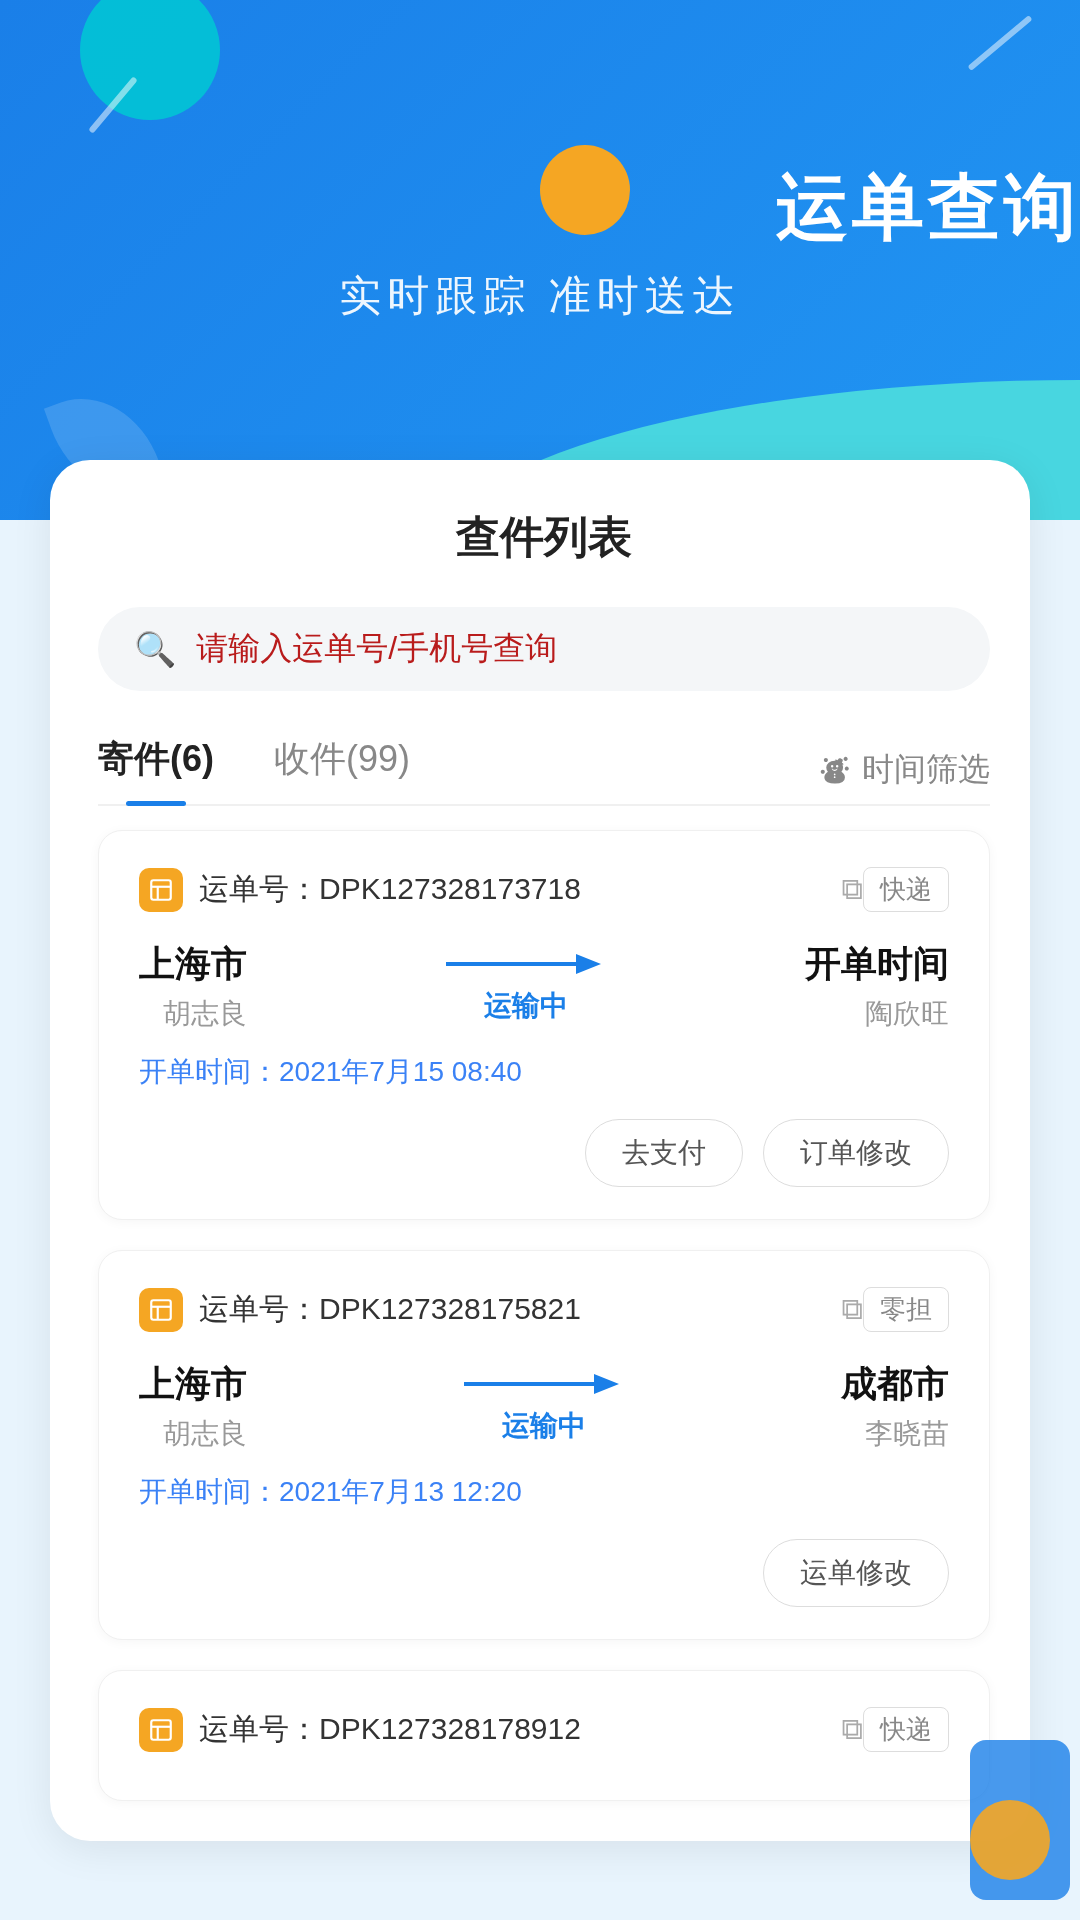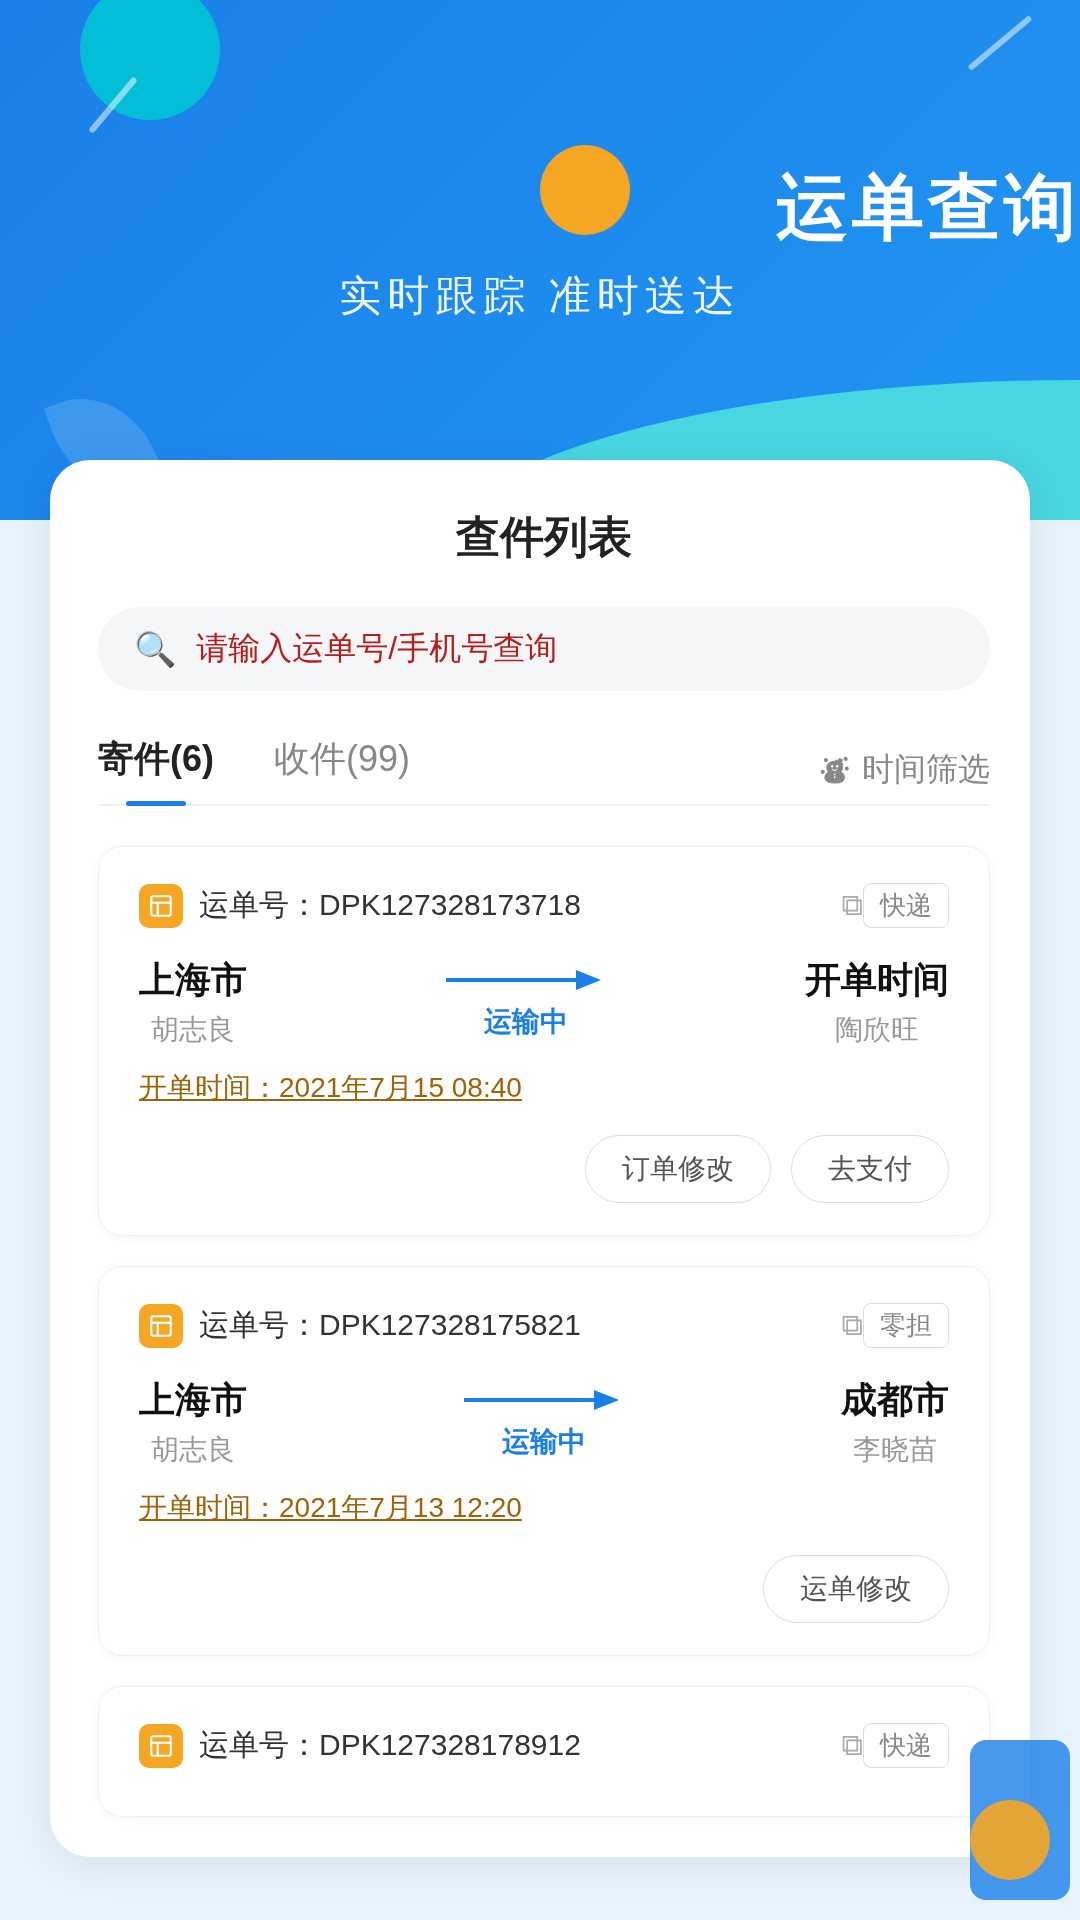--- a/index.html
+++ b/index.html
@@ -144,21 +144,21 @@
     .search-input-text {
       font-size: 32px;
       color: #b91c1c;
     }
 
     
     .tabs-row {
       display: flex;
       align-items: center;
       border-bottom: 2px solid #f0f0f0;
-      margin-bottom: 40px;
+      margin-bottom: 24px;
     }
     .tab-item {
       flex: 0 0 auto;
       font-size: 36px;
       padding-bottom: 20px;
       color: #888;
       cursor: pointer;
       position: relative;
       margin-right: 60px;
     }
@@ -248,20 +248,21 @@
     }
     .city-name {
       font-size: 36px;
       font-weight: 700;
       color: #111;
     }
     .person-name {
       font-size: 28px;
       color: #999;
       margin-top: 6px;
+      text-align: right;
     }
     .route-arrow-wrap {
       display: flex;
       flex-direction: column;
       align-items: center;
       flex: 1;
       margin: 0 20px;
     }
     .route-arrow-svg {
       width: 160px;
@@ -269,23 +270,22 @@
     }
     .route-status {
       font-size: 28px;
       color: #1a7fe8;
       font-weight: 600;
       margin-top: 8px;
     }
 
     .shipment-time {
       font-size: 28px;
-      color: #a16207;
+      color: #3b82f6;
       margin-bottom: 28px;
-      text-decoration: underline;
     }
 
     .action-row {
       display: flex;
       justify-content: flex-end;
       gap: 20px;
     }
     .action-btn {
       font-size: 28px;
       color: #555;
@@ -392,22 +392,22 @@
         </div>
         <div class="city-block">
           <div class="city-name">开单时间</div>
           <div class="person-name">陶欣旺</div>
         </div>
       </div>
 
       <div class="shipment-time">开单时间：2021年7月15 08:40</div>
 
       <div class="action-row">
+        <button class="action-btn">去支付</button>
         <button class="action-btn">订单修改</button>
-        <button class="action-btn">去支付</button>
       </div>
     </div>
 
     <div class="shipment-card">
       <div class="shipment-header">
         <div class="order-icon">
           <svg width="26" height="26" viewBox="0 0 24 24" fill="white">
             <rect x="3" y="3" width="18" height="18" rx="2" fill="none" stroke="white" stroke-width="2"></rect>
             <line x1="3" y1="9" x2="21" y2="9" stroke="white" stroke-width="2"></line>
             <line x1="9" y1="21" x2="9" y2="9" stroke="white" stroke-width="2"></line>

